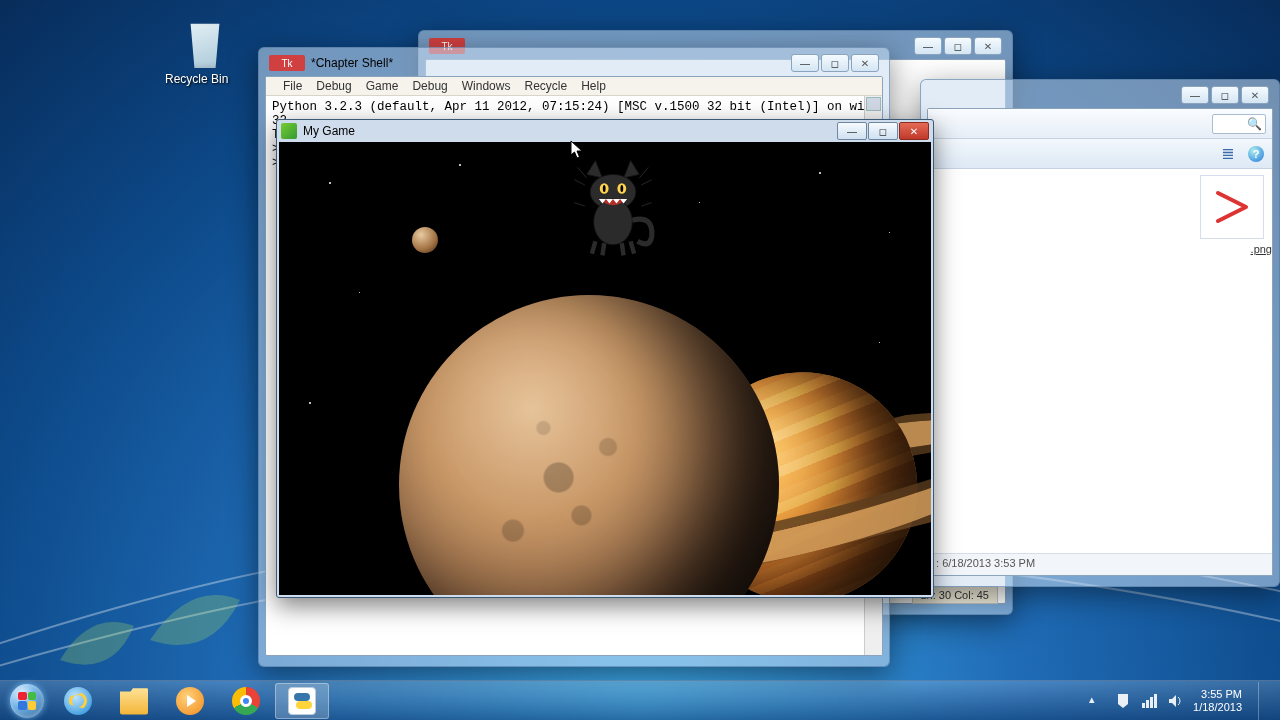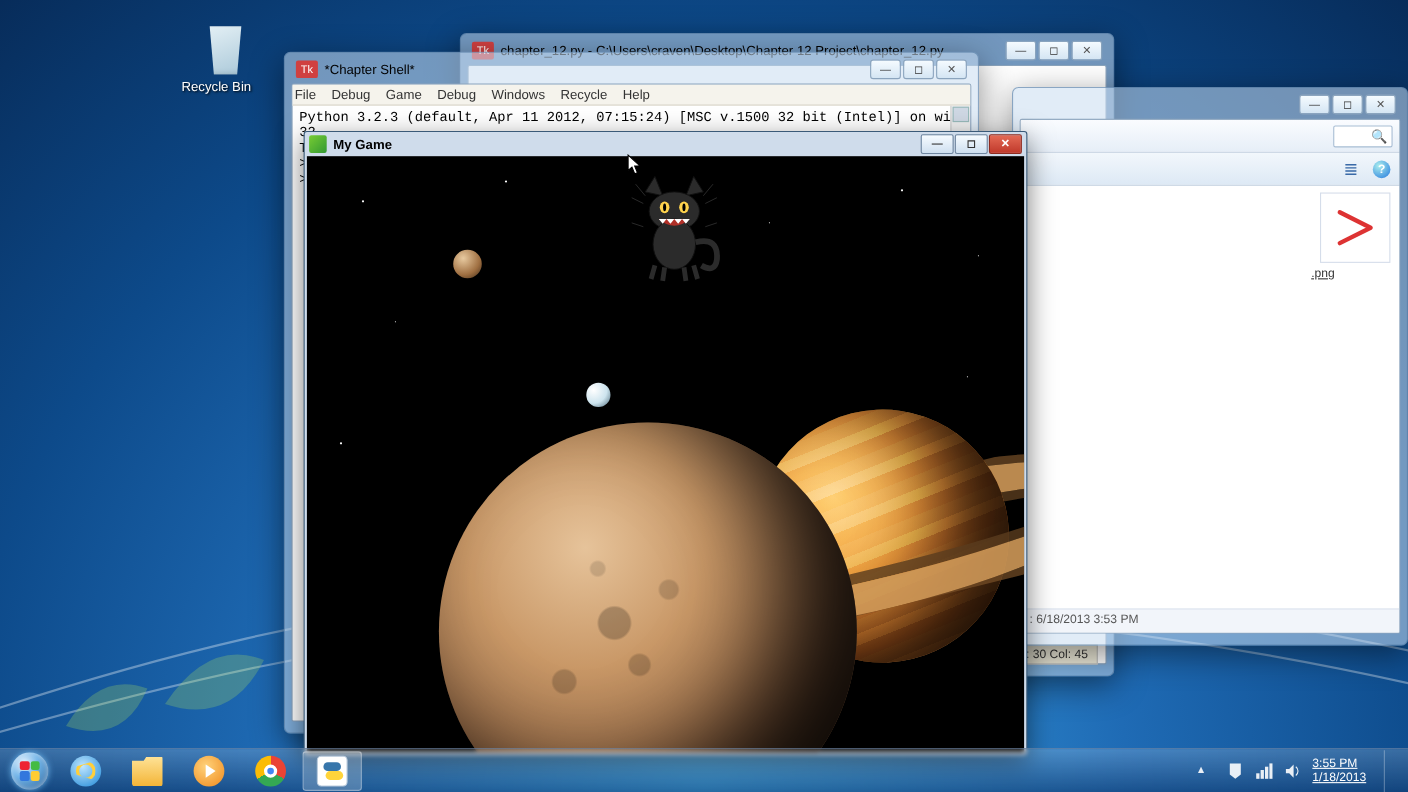--- a/index.html
+++ b/index.html
@@ -30,54 +30,53 @@
     background: rgba(200,220,240,0.55);
     border: 1px solid rgba(80,120,160,0.6);
     border-radius: 6px;
     box-shadow: 0 8px 30px rgba(0,0,0,0.45);
     padding: 6px;
   }
   .win .titlebar {
     height: 22px; display:flex; align-items:center; padding:0 4px 4px 4px;
     font-size: 12px; color:#000;
   }
-  .win .titlebar .title-ico { width:20px; height:16px; margin-right:6px; background:#d04040; font-size:10px; color:#fff; display:flex; align-items:center; justify-content:center; border-radius:2px; }
+  .win .titlebar .title-ico { width:36px; height:16px; margin-right:6px; background:#d04040; font-size:10px; color:#fff; display:flex; align-items:center; justify-content:center; border-radius:2px; }
   .win .titlebar .spacer { flex:1; }
   .win-controls { display:flex; gap:2px; }
   .win-btn {
     width:28px; height:18px; border:1px solid #8ba4bd; border-radius:3px;
     background: linear-gradient(#f5fbff,#d4e5f3);
     display:flex; align-items:center; justify-content:center;
     font-size:10px; color:#333;
   }
   .win-btn.close { background: linear-gradient(#f08070,#c73e2a); color:#fff; border-color:#913020; }
   .win-btn.close.grey { background: linear-gradient(#f5fbff,#d4e5f3); color:#555; border-color:#8ba4bd; }
   .win .client { background:#fff; border:1px solid #8ba4bd; border-radius:2px; }
 
   
   #editor-win { left:418px; top:30px; width:595px; height:585px; }
   #editor-win .client { height: calc(100% - 26px); }
   #editor-win .statusbar { position:absolute; bottom:10px; right:14px; font-size:11px; color:#333; background:#ece9d8; padding:2px 8px; border:1px solid #c0c0c0; }
 
   
   #shell-win { left:258px; top:47px; width:632px; height:620px; }
   #shell-win .client { height: calc(100% - 26px); display:flex; flex-direction:column; }
-  .menubar { background:#f5f3ec; border-bottom:1px solid #d8d4c8; padding:2px 2px; font-size:12px; display:flex; gap:14px; color:#333; }
+  .menubar { background:#f5f3ec; border-bottom:1px solid #d8d4c8; padding:2px 17px; font-size:12px; display:flex; gap:14px; color:#333; }
   .menubar span { }
   .shell-body { flex:1; font-family: "Courier New", monospace; font-size:12.5px; padding:4px 6px; position:relative; color:#000; overflow:hidden; }
   .shell-body .prompt { color:#000; }
   .shell-scroll { position:absolute; right:0; top:0; bottom:0; width:18px; background:#efefef; border-left:1px solid #ccc; }
   .shell-scroll .thumb { position:absolute; top:1px; left:1px; right:1px; height:14px; background:#cfd8e4; border:1px solid #9bb; }
 
   
   #game-win {
-    position:absolute; left:276px; top:119px; width:658px; height:568px;
+    position:absolute; left:276px; top:119px; width:658px; height:479px;
     border:1px solid #3a5a78; background:#cfdceb; border-radius:3px;
     box-shadow: 0 8px 24px rgba(0,0,0,0.5);
-    font-weight: bold;
   }
   #game-win .gtitle { height:22px; display:flex; align-items:center; padding:0 4px; font-size:12px; }
   #game-win .gtitle .gico { width:16px; height:16px; margin-right:6px;
     background: linear-gradient(135deg,#7c3,#393); border-radius:2px; }
   #game-win .gcontrols { margin-left:auto; display:flex; gap:1px; }
   #game-win .gbtn { width:30px; height:18px; border:1px solid #6f86a0; background:linear-gradient(#f6fbff,#cfe0f0); display:flex; align-items:center; justify-content:center; font-size:10px; color:#333; border-radius:2px; }
   #game-win .gbtn.close { background:linear-gradient(#e46a55,#c0392b); color:#fff; border-color:#8f2a1e; }
   #game-win .canvas { position:absolute; left:2px; right:2px; top:22px; bottom:2px; background:#000; overflow:hidden; }
 
   
@@ -130,21 +129,21 @@
   .cat svg { width:100%; height:100%; }
 
   
   #explorer-win { left:920px; top:79px; width:360px; height:508px; overflow:hidden; }
   #explorer-win .client { height: calc(100% - 26px); display:flex; flex-direction:column; }
   .exp-bar { height:30px; background:linear-gradient(#fafcff,#e6eef7); border-bottom:1px solid #c5d2e2; display:flex; align-items:center; justify-content:flex-end; padding:0 6px; gap:6px; }
   .search-box { width:54px; height:20px; border:1px solid #a8bdd4; border-radius:2px; background:#fff; display:flex; align-items:center; justify-content:flex-end; padding-right:3px;}
   .exp-toolbar { height:30px; background:linear-gradient(#f2f7fc,#dde9f5); border-bottom:1px solid #c5d2e2; display:flex; align-items:center; justify-content:flex-end; padding:0 6px; gap:8px; }
   .tb-ico { width:20px; height:20px; display:flex; align-items:center; justify-content:center; }
   .exp-body { flex:1; background:#fff; padding:10px; font-size:11px; color:#333; position:relative; }
-  .file-item { width:80px; text-align:left; position:absolute;text-decoration:underline; }
+  .file-item { width:80px; text-align:right; position:absolute;text-decoration:underline; }
   .file-thumb { width:64px; height:64px; border:1px solid #d5ddea; margin:0 auto 4px; background:#fff; display:flex; align-items:center; justify-content:center; }
   .exp-status { height:22px; border-top:1px solid #d5ddea; background:#f2f5fa; font-size:11px; color:#555; padding:3px 8px; }
 
   
   #taskbar {
     position:absolute; left:0; right:0; bottom:0; height:40px;
     background: linear-gradient(rgba(255,255,255,0.18), rgba(20,60,110,0.55));
     backdrop-filter: blur(2px);
     border-top:1px solid rgba(255,255,255,0.25);
     display:flex; align-items:center;
@@ -161,21 +160,21 @@
   .orb div { border-radius:2px; }
   .flag-r{background:#e23;} .flag-g{background:#4b4;} .flag-b{background:#37d;} .flag-y{background:#fc3;}
   .task-btn {
     width:54px; height:36px; margin:0 1px;
     display:flex; align-items:center; justify-content:center;
     border-radius:3px;
   }
   .task-btn.active { background:rgba(255,255,255,0.22); box-shadow: inset 0 0 0 1px rgba(255,255,255,0.35); }
   .task-ico { width:28px; height:28px; border-radius:4px; }
   .tray { margin-left:auto; display:flex; align-items:center; gap:10px; color:#fff; font-size:11px; padding:0 8px; }
-  .tray .clock { text-align:left; line-height:1.15;text-decoration:underline; }
+  .tray .clock { text-align:right; line-height:1.15; }
   .tray .showdesk { width:14px; height:38px; border-left:1px solid rgba(255,255,255,0.3); margin-left:6px; }
   .tray .tico { width:16px; height:16px; opacity:0.9; }
 
   
   .cursor { position:absolute; left:570px; top:140px; width:14px; height:20px; z-index:999; }
 </style>
 </head>
 <body>
 
 <svg class="swoosh" viewBox="0 0 1280 260">
@@ -186,21 +185,20 @@
 </svg>
 
 <div class="desktop-icon recycle-bin" style="left:165px; top:20px;">
   <div class="ico"></div>
   <div>Recycle Bin</div>
 </div>
 
 <div id="editor-win" class="win">
   <div class="titlebar">
     <div class="title-ico">Tk</div>
-    <div style="white-space:nowrap; overflow:hidden;">chapter_12.py - C:\Users\craven\Desktop\Chapter 12 Project\chapter_12.py</div>
     <div class="spacer"></div>
     <div class="win-controls">
       <div class="win-btn">
           <span>—</span>
         </div>
       <div class="win-btn">
           <span>◻</span>
         </div>
       <div class="win-btn close grey">
           <span>✕</span>

